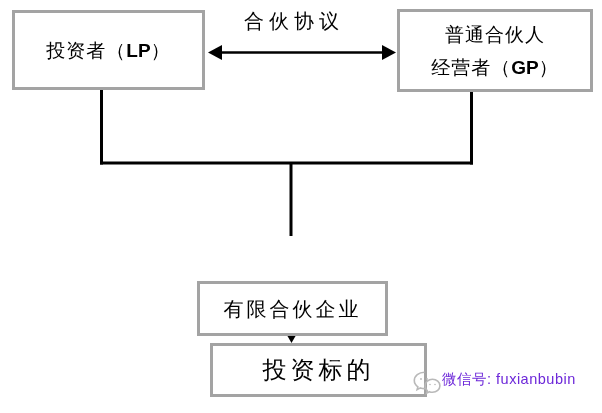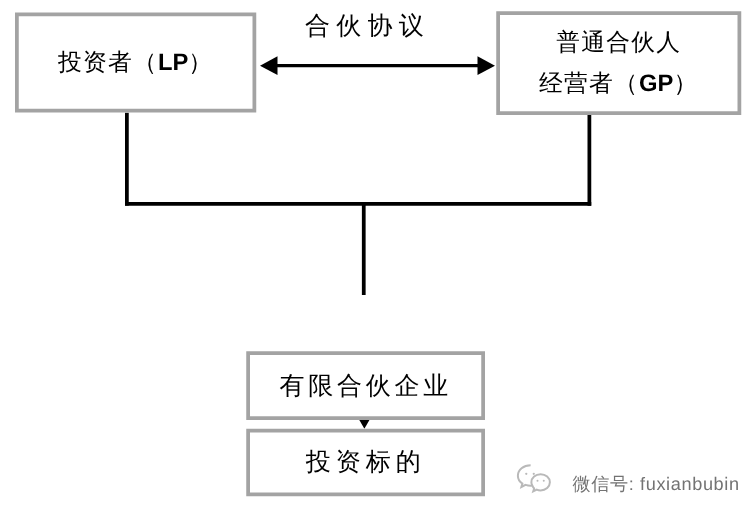--- a/index.html
+++ b/index.html
@@ -37,39 +37,39 @@
     letter-spacing: 1px;
     line-height: 33px;
   }
   #box-investor { left: 12px;  top: 10px;  width: 193px; height: 80px; }
   #box-operator { left: 397px; top: 9px;   width: 196px; height: 83px; }
   #box-partnership {
     left: 197px; top: 233px; width: 191px; height: 55px;
     font-size: 20px; letter-spacing: 3px; line-height: 24px; margin-top: 48px;
   }
   #box-target {
-    left: 197px; top: 343px; width: 191px; height: 54px;
-    font-size: 20px; letter-spacing: 4px; line-height: 24px;
+    left: 210px; top: 343px; width: 217px; height: 54px;
+    font-size: 24px; letter-spacing: 4px; line-height: 24px;
   }
   .box b { font-family: "Liberation Sans", sans-serif; letter-spacing: 0; }
   #agreement-label {
     position: absolute;
     left: 194px; top: 8px; width: 200px;
     text-align: center;
     font-size: 20px;
     letter-spacing: 5px;
     line-height: 26px;
   }
   #watermark {
     position: absolute;
     left: 412px; top: 370px;
     display: flex;
-    align-items: flex-end;
-    gap: 16px;
-    color: #737373;
+    align-items: flex-start;
+    gap: 0;
+    color: #6d28d9;
   }
   #watermark .wm-text {
     font-family: "Liberation Sans", "DejaVu Sans", sans-serif;
     font-size: 14.5px;
     letter-spacing: 0.5px;
     text-shadow: 1px 1px 0 #ffffff;
     white-space: nowrap;
   }
 </style>
 </head>

